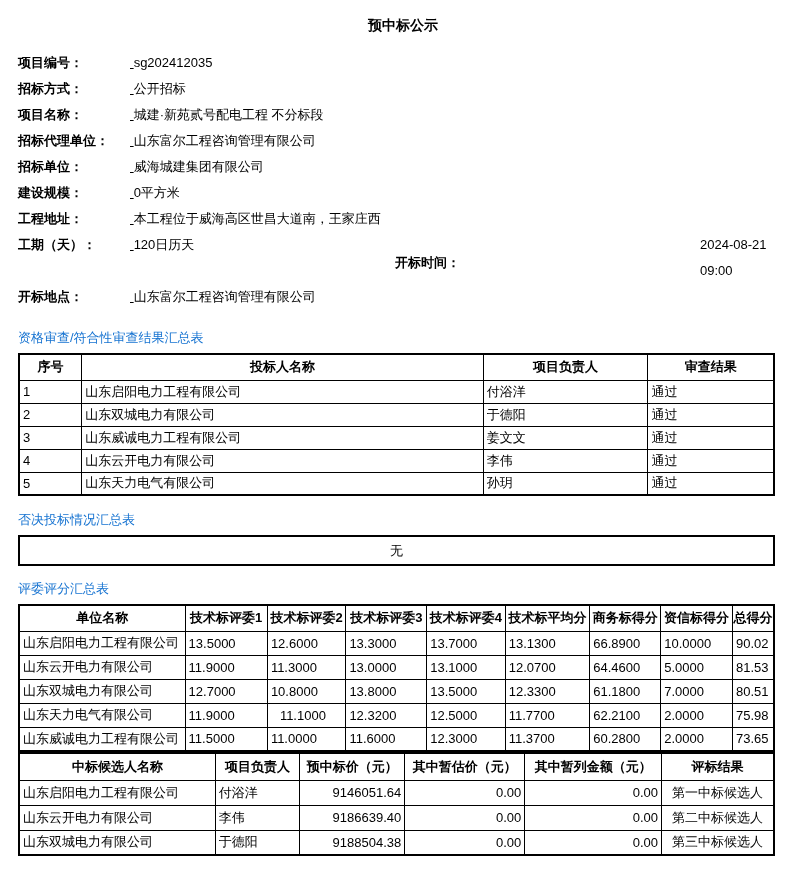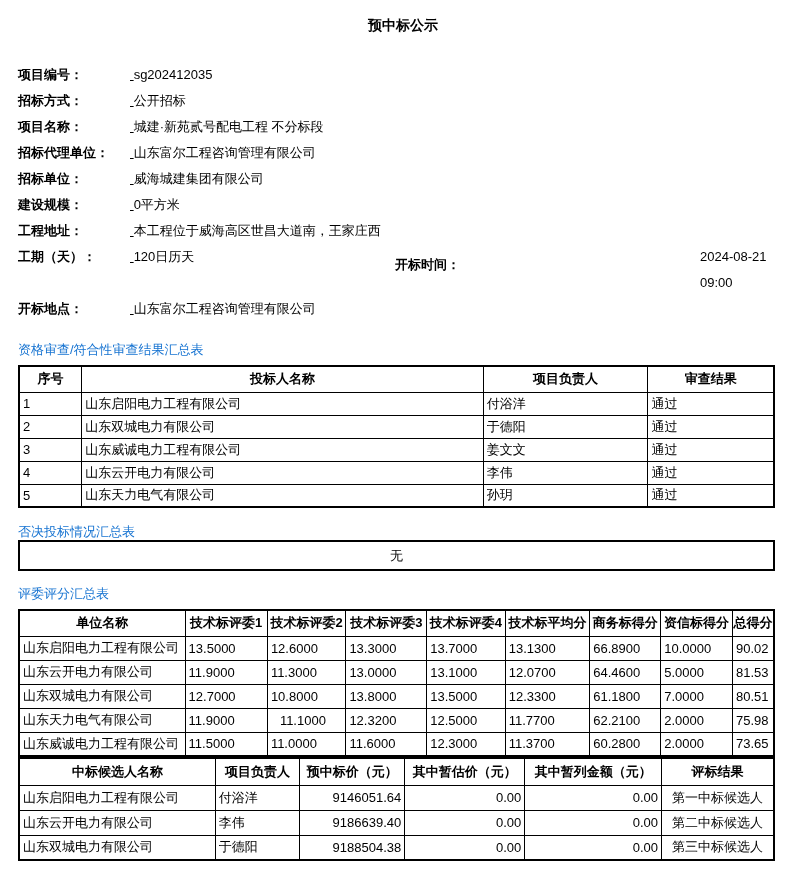--- a/index.html
+++ b/index.html
@@ -4,30 +4,30 @@
 <style>
   * { box-sizing: border-box; }
   html,body { margin:0; padding:0; }
   body {
     width:806px; height:871px; overflow:hidden; background:#ffffff;
     font-family:"Liberation Sans","DejaVu Sans",sans-serif;
     font-size:13px; color:#000000;
   }
   .page { padding:0 18px; width:806px; }
   .doc-title { margin-top:16px; text-align:center; font-size:14px; font-weight:bold; line-height:18px; }
-  .fields { margin-top:28px;text-decoration:underline; }
+  .fields { margin-top:16px;text-decoration:underline; }
   .frow { position:relative; line-height:26px; white-space:nowrap; }
   .flabel { display:inline-block; width:112px; font-weight:bold; vertical-align:top; }
   .fvalue { display:inline-block; vertical-align:top; }
   .frow-duration { height:52px; }
-  .abs-open-label { position:absolute; left:377px; top:8px; font-weight:bold; }
+  .abs-open-label { position:absolute; left:377px; top:18px; font-weight:bold; }
   .abs-datetime { position:absolute; left:682px; top:0; line-height:26px; }
   .sec-title { color:#1673d1; font-weight:normal; line-height:17px; margin:0; }
   .sec-title.s1 { margin-top:19px; margin-bottom:7px; }
-  .sec-title.s2 { margin-top:15px; }
+  .sec-title.s2 { margin-top:15px; margin-bottom:7px; }
   .sec-title.s3 { margin-top:14px; margin-bottom:7px; }
   .sec-title.s4 { margin-top:12px; margin-bottom:7px; }
   table { border-collapse:collapse; width:757px; table-layout:fixed; border:2px solid #000; }
   th, td { border:1px solid #000; overflow:hidden; white-space:nowrap; padding:1px 3px; }
   th { font-weight:bold; text-align:center; height:26px; }
   td { height:23px; }
   table.tbl-scores th { padding:1px 0; }
   table.tbl-scores td { height:24px; }
   table.tbl-candidates th { height:27px; }
   table.tbl-candidates td { height:25px; }

